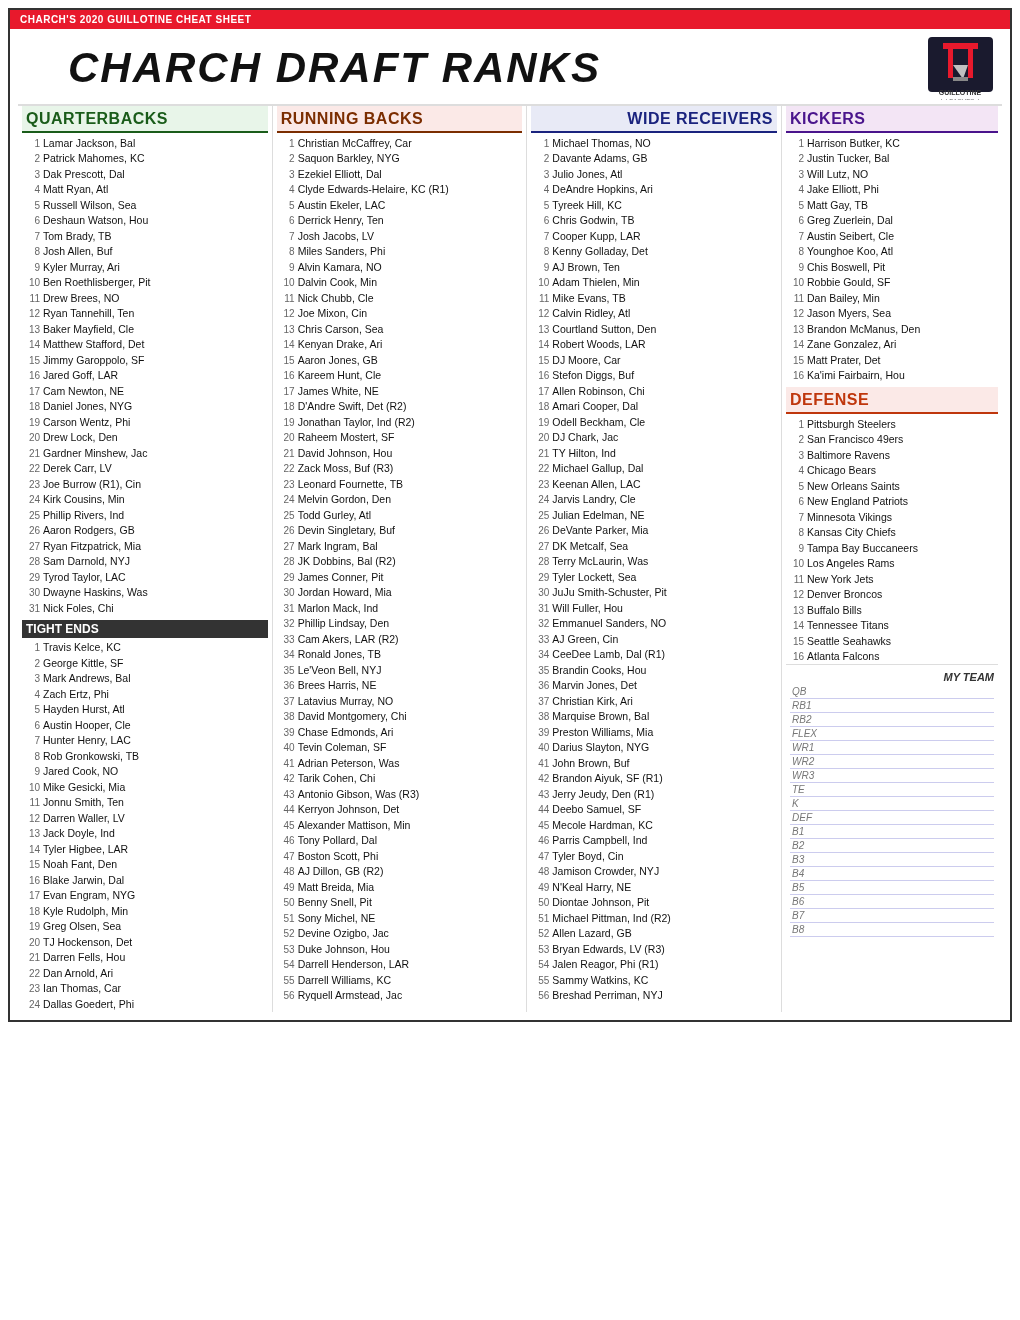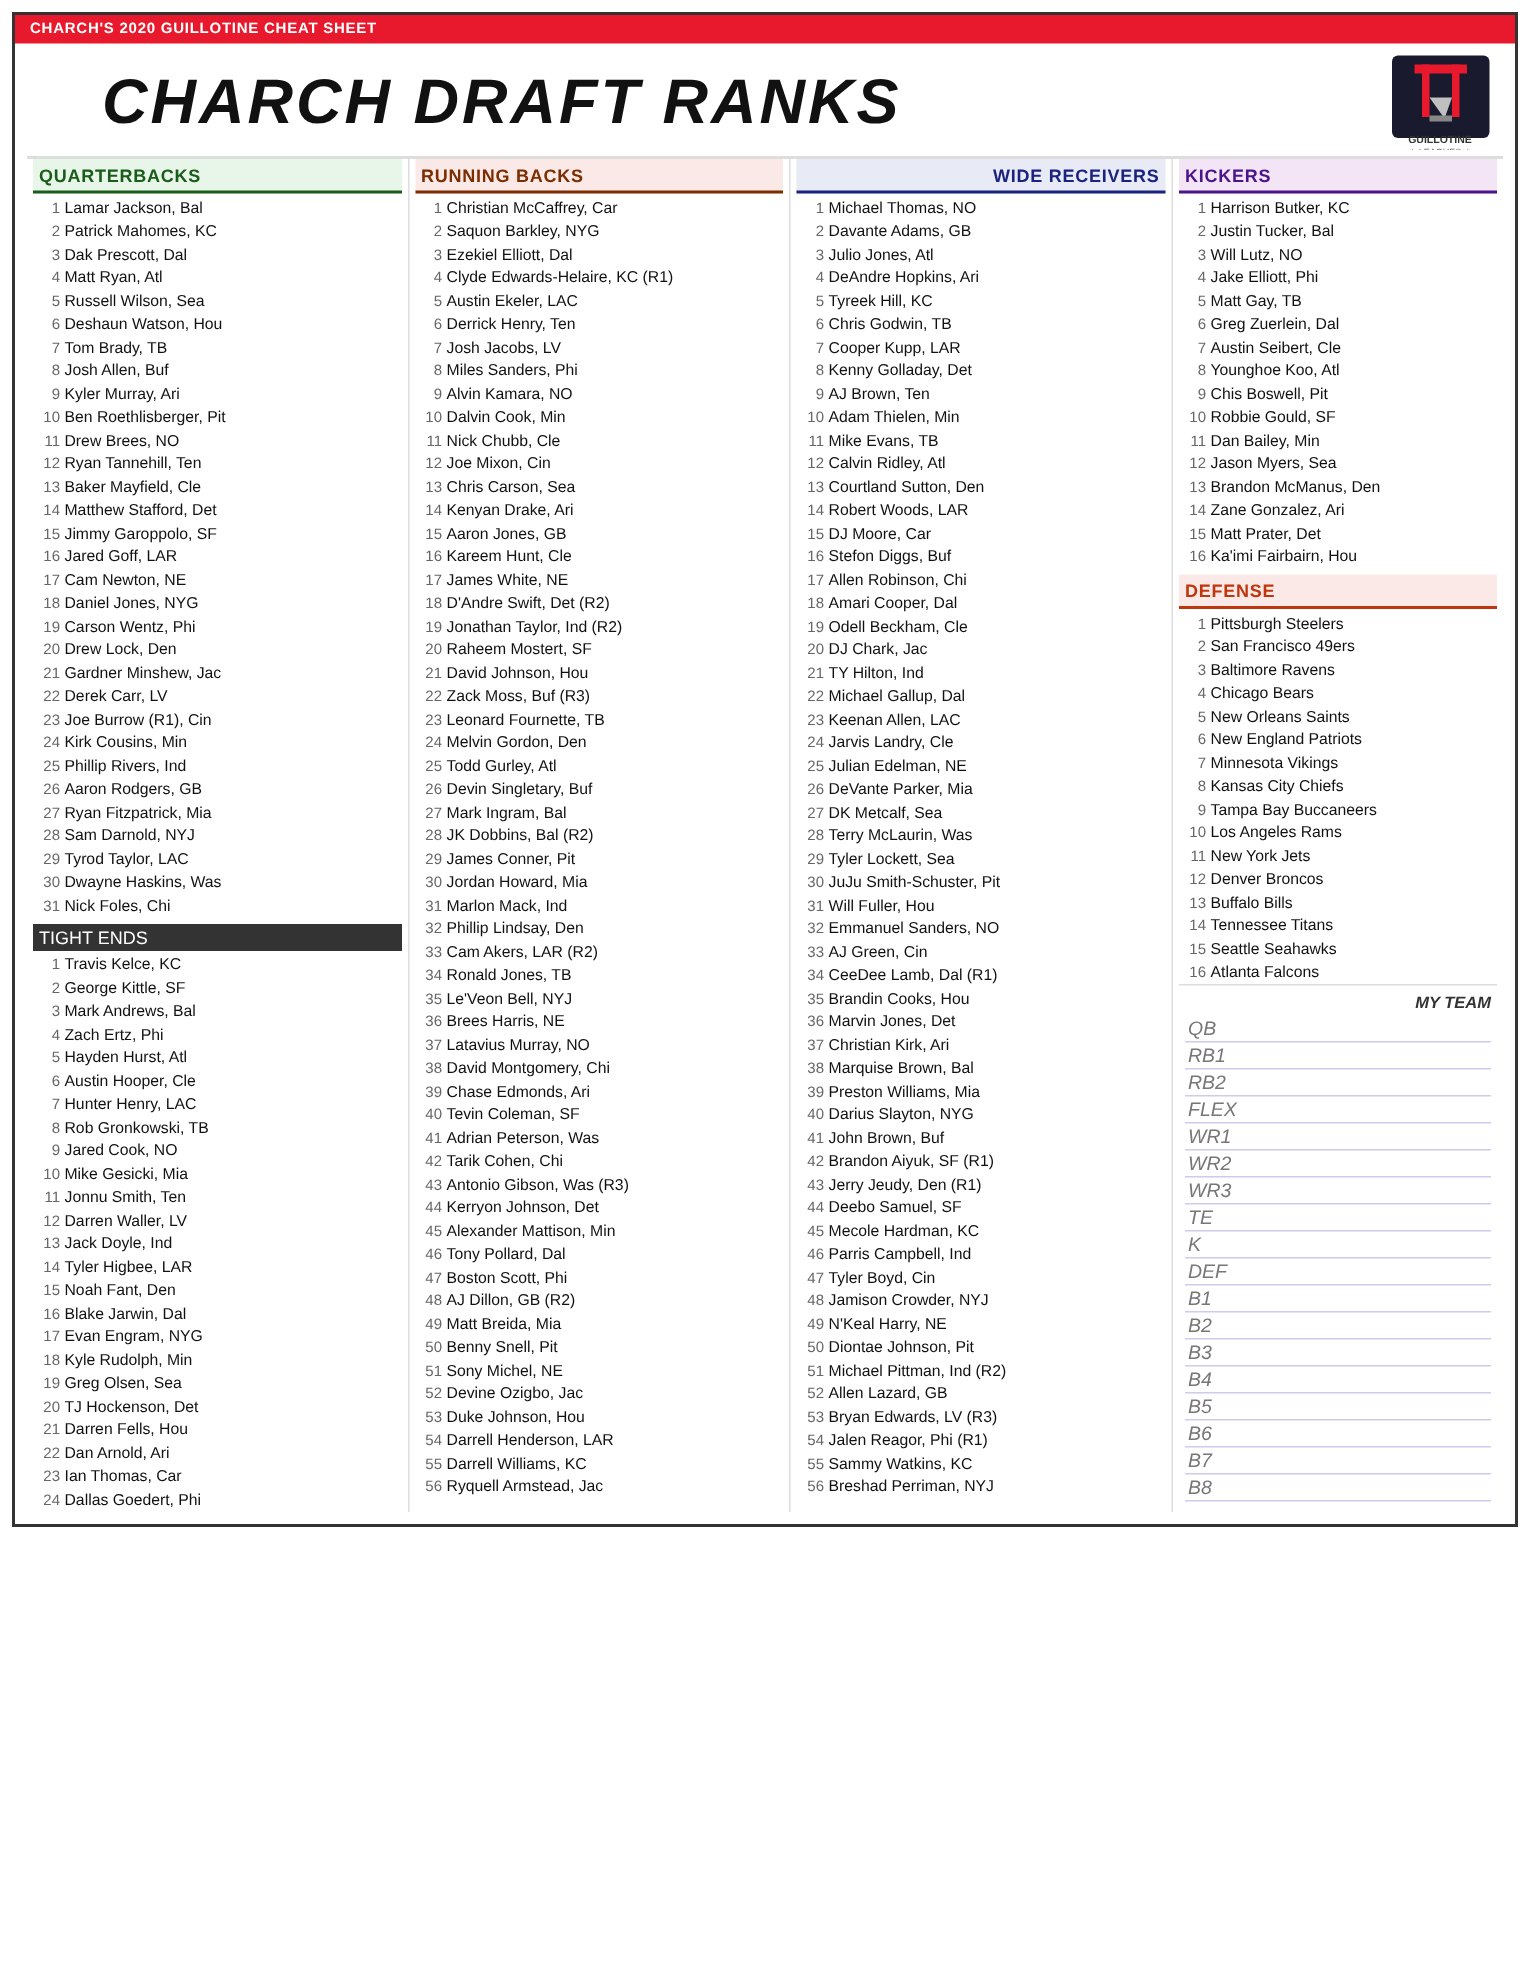--- a/index.html
+++ b/index.html
@@ -54,21 +54,21 @@
       padding: 0 8px;
     }
     .col {
       flex: 1;
       border-right: 1px solid #ddd;
       padding: 0 4px;
     }
     .col:last-child { border-right: none; }
     .col-header {
       font-weight: 900;
-      font-size: 12px;
+      font-size: 16px;
       text-transform: uppercase;
       padding: 4px 4px 3px 4px;
       margin-bottom: 2px;
       border-bottom: 2px solid;
       letter-spacing: 0.5px;
     }
     .col-qb .col-header { color: #1a5c1a; border-color: #1a5c1a; background: #e8f5e9; }
     .col-rb .col-header { color: #7b2d00; border-color: #7b2d00; background: #fbe9e7; }
     .col-wr .col-header { color: #1a237e; border-color: #1a237e; background: #e8eaf6; text-align: right; }
     .col-k .col-header { color: #4a148c; border-color: #4a148c; background: #f3e5f5; }
@@ -85,21 +85,21 @@
       color: #666;
       font-size: 10px;
       text-align: right;
       margin-right: 3px;
     }
     .player-row .name {
       font-size: 10.5px;
       color: #111;
     }
     .section-label {
-      font-weight: 400;
+      font-weight: 700;
       font-size: 12px;
       text-transform: uppercase;
       background: #333;
       color: #fff;
       padding: 2px 4px;
       margin-top: 4px;
       margin-bottom: 2px;
     }
     .my-team-section {
       border-top: 1px solid #ddd;
@@ -115,21 +115,21 @@
     }
     .my-team-slot {
       display: flex;
       align-items: center;
       padding: 1px 2px;
       border-bottom: 1px solid #cce;
     }
     .slot-label {
       font-style: italic;
       color: #777;
-      font-size: 13px;
+      font-size: 10px;
       min-width: 30px;
     }
     .thank-you-box {
       background: #1a1a2e;
       color: #fff;
       padding: 8px;
       margin-top: auto;
       text-align: center;
       font-size: 10px;
       font-weight: bold;

